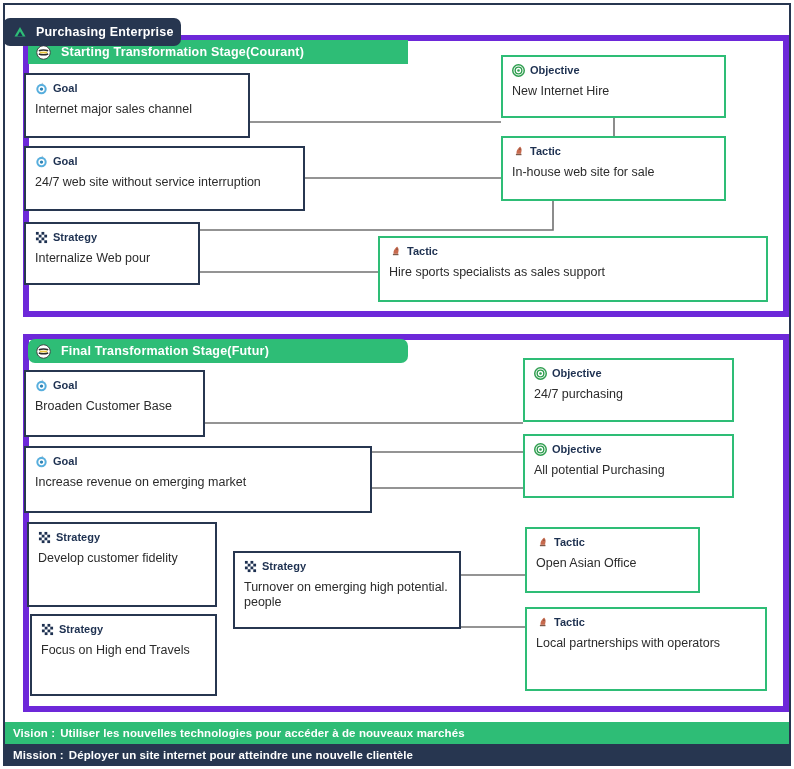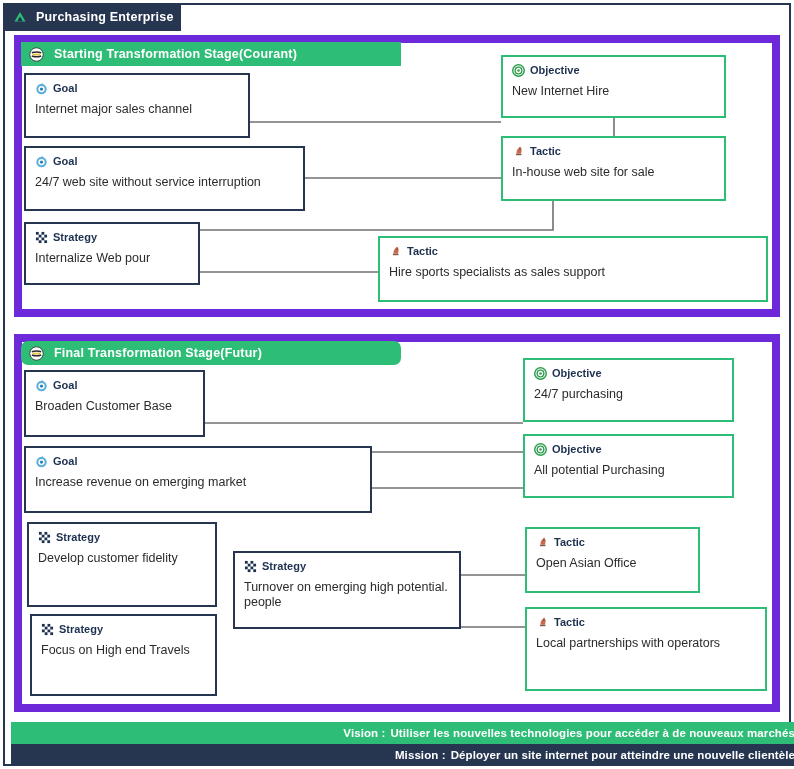--- a/index.html
+++ b/index.html
@@ -26,47 +26,49 @@
     width: 788px;
     height: 763px;
     border: 2px solid #273650;
     box-sizing: border-box;
     background: #ffffff;
   }
   
   .title-tab {
     position: absolute;
     left: 3px;
-    top: 3px;
+    top: 18px;
     width: 178px;
     height: 28px;
     background: #273650;
     color: #ffffff;
     display: flex;
     align-items: center;
     padding-left: 10px;
     box-sizing: border-box;
     font-size: 12.5px;
     font-weight: bold;
     letter-spacing: 0.2px;
     z-index: 20;
+    border-radius: 7px;
   }
   .title-tab .tri-icon {
     width: 14px;
     height: 14px;
     margin-right: 9px;
     flex: 0 0 auto;
     display: block;
   }
   
   .stage {
     position: absolute;
-    border: 8px solid #6d28d9;
+    border: 6px solid #6d28d9;
     box-sizing: border-box;
     background: #ffffff;
+    margin-left: 9px;
   }
   .stage-header {
     position: absolute;
     left: -1px;
     top: -1px;
     height: 24px;
     background: #2ebd76;
     color: #ffffff;
     display: flex;
     align-items: center;
@@ -125,33 +127,32 @@
   }
   .node-text {
     font-size: 12.5px;
     color: #2b2b2b;
     line-height: 15px;
     margin-top: 7px;
   }
   
   .bar {
     position: absolute;
-    left: 11px;
+    left: 5px;
     width: 784px;
     height: 22px;
     box-sizing: border-box;
     display: flex;
     align-items: center;
     padding-left: 8px;
     font-size: 11.5px;
     font-weight: bold;
     color: #ffffff;
     letter-spacing: 0.1px;
     z-index: 15;
-    justify-content: flex-end;
   }
   .bar.vision { top: 722px; background: #2ebd76; }
   .bar.mission { top: 744px; background: #273650; }
   .bar .bar-label { margin-right: 5px; }
   .bar .bar-value { font-weight: bold; }
 </style>
 </head>
 <body>
 
 <div id="canvas">

